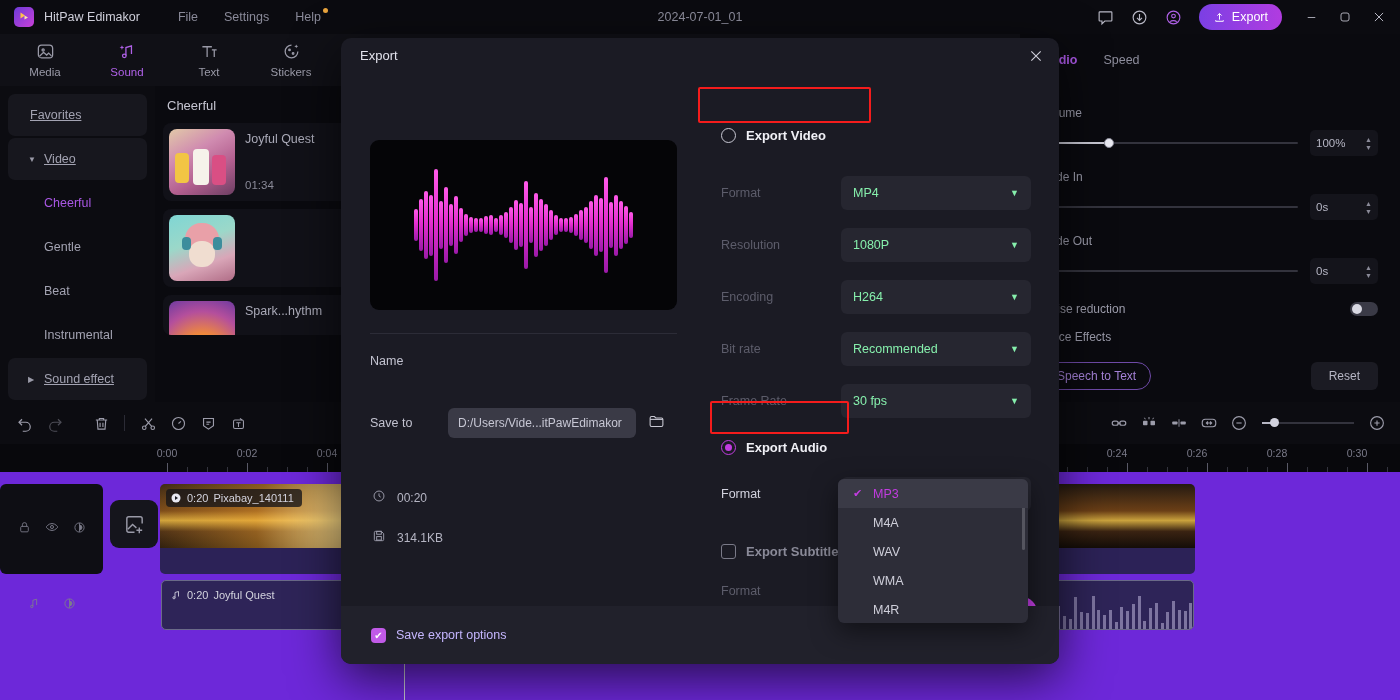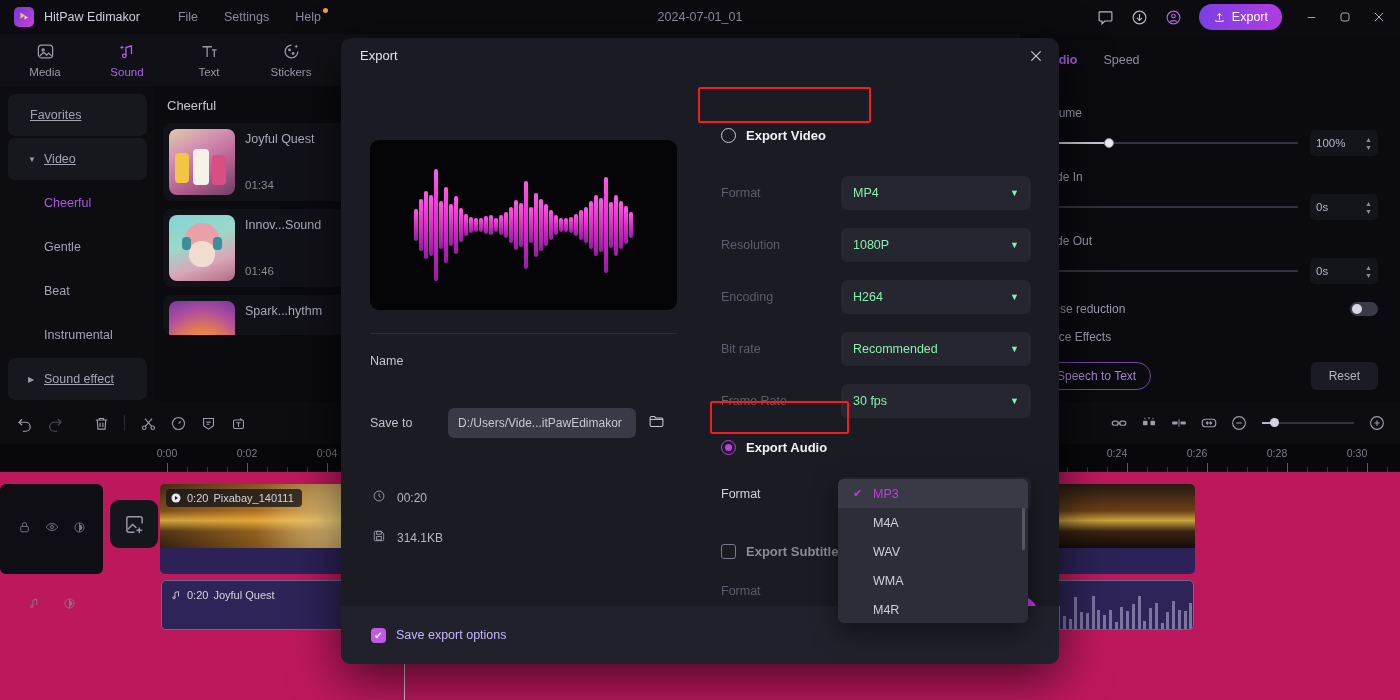--- a/index.html
+++ b/index.html
@@ -141,21 +141,21 @@
   .zoom-slider .zk { position: absolute; left: 8px; top: -4px; width: 9px; height: 9px; border-radius: 50%; background: #d3d3de; }
   .zoom-slider .zl { position: absolute; left: 0; top: 0; width: 10px; height: 2px; background: #b6b6c4; }
 
   .ruler {
     position: absolute; top: 444px; left: 0; width: 1400px; height: 28px;
     background: #08080c; overflow: hidden;
   }
   .rl-tick { position: absolute; bottom: 0; width: 1px; background: #3b3b46; }
   .rl-lbl { position: absolute; top: 3px; font-size: 10.5px; color: #7b7b8a; transform: translateX(-50%); }
 
-  .tracks { position: absolute; top: 472px; left: 0; width: 1400px; height: 228px; background: #be185d; }
+  .tracks { position: absolute; top: 472px; left: 0; width: 1400px; height: 228px; background: #6d28d9; }
   .track-head { position: absolute; left: 0; width: 103px; background: #0e0e14; border-radius: 6px; }
   .th-icons { display: flex; align-items: center; justify-content: center; gap: 14px; height: 100%; color: #7d7d8c; }
   .th-ico { cursor: pointer; }
   .add-media-btn {
     position: absolute; left: 110px; top: 28px; width: 48px; height: 48px; border-radius: 9px;
     background: #15151c; display: flex; align-items: center; justify-content: center; color: #9a9aa8; cursor: pointer;
   }
   .clip { position: absolute; border-radius: 5px; overflow: hidden; cursor: pointer; }
   .clip-label {
     position: absolute; left: 6px; top: 5px; height: 18px; padding: 0 8px 0 4px;
@@ -411,24 +411,20 @@
         <div class="ml-dur">01:34</div>
       </div>
     </div>
 
     <div class="ml-row">
       <div class="thumb" style="background:linear-gradient(160deg,#7fd6d4 0%,#9bd8c9 40%,#d9a6b8 70%,#b06c86 100%);">
         <div style="position:absolute;left:16px;top:8px;width:34px;height:26px;background:#e9a0a8;border-radius:16px 16px 8px 8px;"></div>
         <div style="position:absolute;left:20px;top:26px;width:26px;height:26px;background:#f0ddd0;border-radius:12px;"></div>
         <div style="position:absolute;left:13px;top:22px;width:9px;height:13px;background:#3d8d9c;border-radius:4px;"></div>
         <div style="position:absolute;left:44px;top:22px;width:9px;height:13px;background:#3d8d9c;border-radius:4px;"></div>
-      </div>
-      <div class="ml-info">
-        <div class="ml-name">Innov...Sound</div>
-        <div class="ml-dur">01:46</div>
       </div>
       <div class="dl-ico">
         <svg width="13" height="13" viewBox="0 0 24 24" fill="none" stroke="currentColor" stroke-width="2.2">
             <path d="M12 4v13M6.5 11.5L12 17l5.5-5.5"></path>
           </svg>
       </div>
     </div>
 
 
     <div class="ml-row" style="height:40px;overflow:hidden;">

